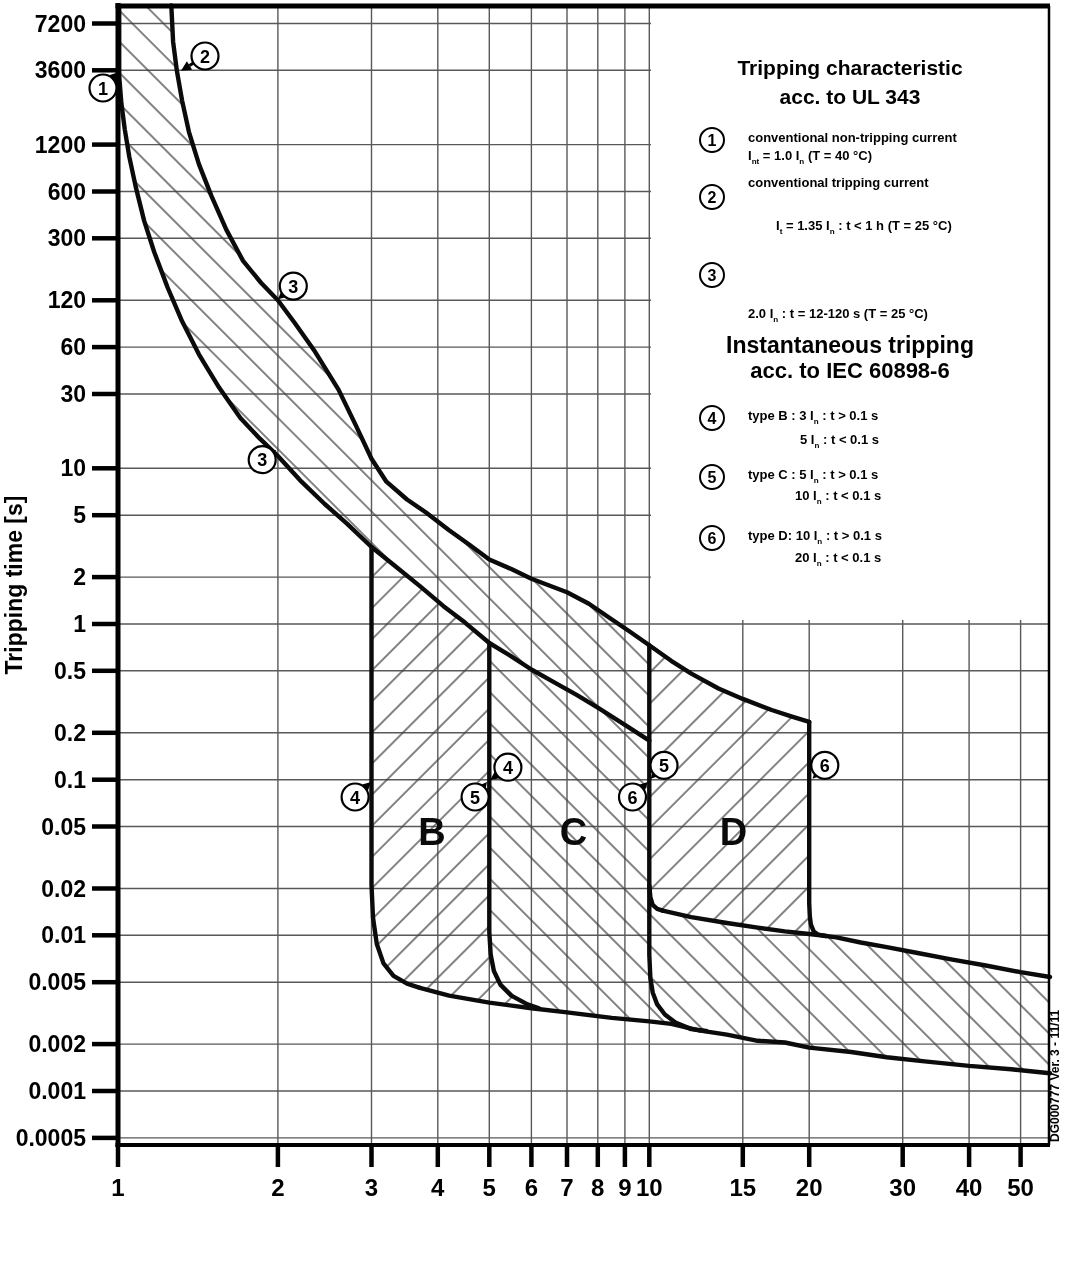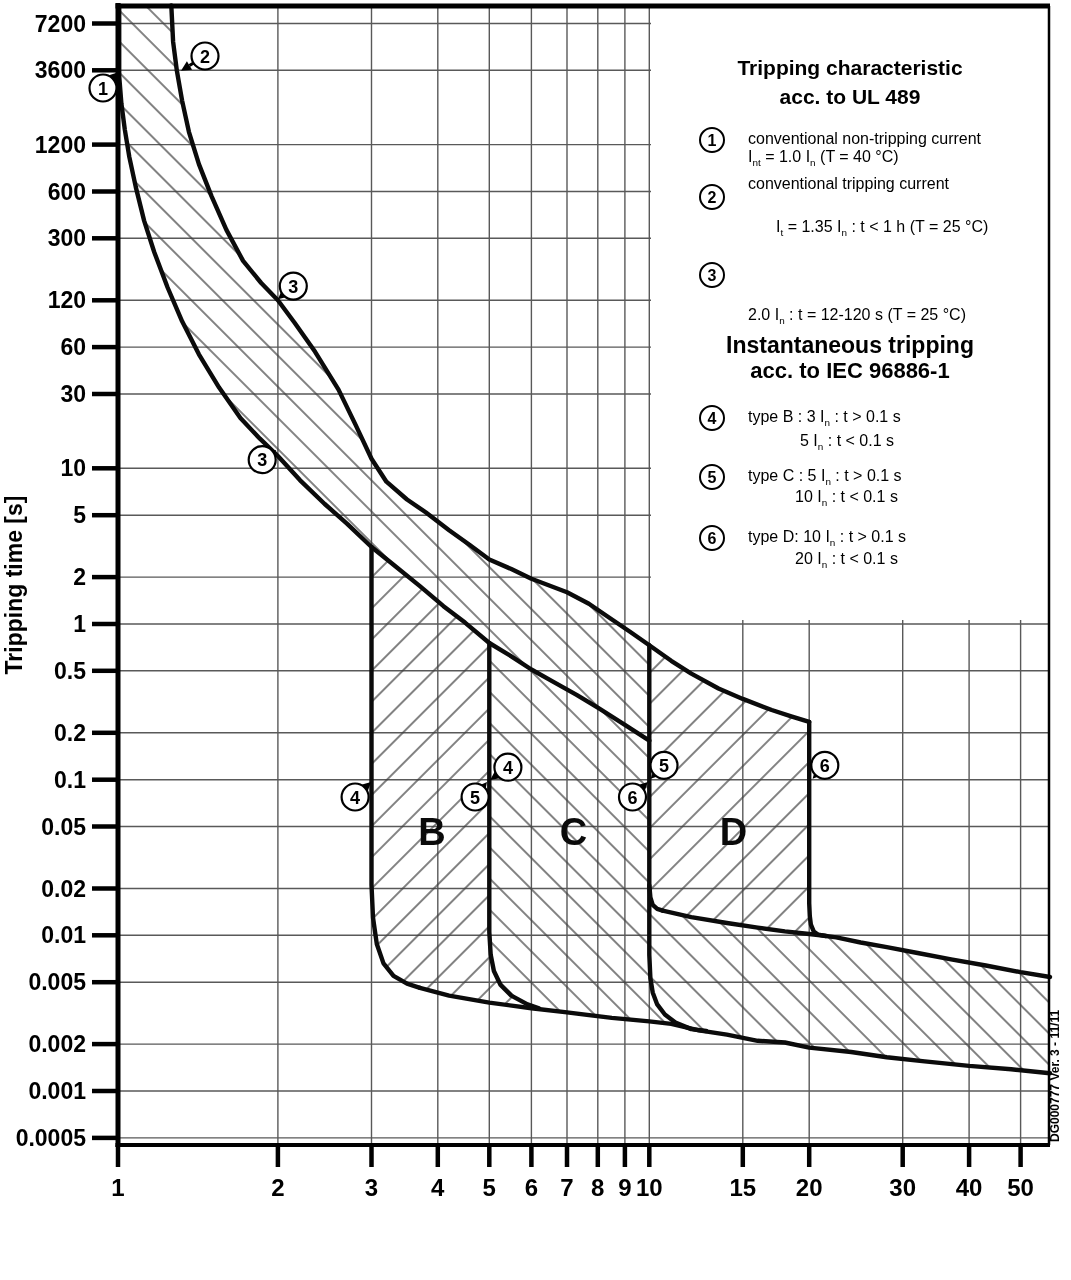--- a/index.html
+++ b/index.html
@@ -1,21 +1,21 @@
 <!DOCTYPE html>
 <html><head>
 <meta charset="utf-8">
 <style>
   html,body{margin:0;padding:0;background:#fff;}
   #page{position:relative;width:1071px;height:1280px;background:#1d4ed8;overflow:hidden;
         font-family:"Liberation Sans",sans-serif;color:#000;}
   #chart-layer{position:absolute;left:0;top:0;}
   .abs{position:absolute;}
   .lg-title{font-weight:bold;font-size:21px;width:390px;text-align:center;white-space:nowrap;}
-  .lg-line{font-weight:normal;font-size:16px;white-space:nowrap;}
+  .lg-line{font-weight:bold;font-size:13px;white-space:nowrap;}
   .lg-circle{width:26px;height:26px;border:2px solid #000;border-radius:50%;
              font-weight:bold;font-size:16px;line-height:24px;text-align:center;background:#fff;box-sizing:border-box;}
   sub{font-size:0.62em;}
   #y-axis-title{left:-136px;top:571px;width:300px;height:28px;line-height:28px;text-align:center;
                 font-weight:bold;font-size:23px;transform:rotate(-90deg);}
   #x-axis-title{left:492px;top:1234px;width:200px;text-align:center;font-weight:bold;font-size:26px;}
   #doc-number{left:1048px;top:1142px;width:220px;transform:rotate(-90deg);transform-origin:0 0;
               font-weight:bold;font-size:12px;white-space:nowrap;}
 </style>
 </head>
@@ -239,35 +239,35 @@
             <circle cx="824.8" cy="765.3" r="13.5" fill="#fff" stroke="#000" stroke-width="2.2"></circle>
             <text x="824.8" y="771.8" text-anchor="middle" font-family="Liberation Sans,sans-serif" font-size="18" font-weight="bold" fill="#000">6</text>
           </g>
         </g>
       </svg></div>
 
   <div id="y-axis-title" class="abs">Tripping time [s]</div>
 
   <div>
     <div class="abs lg-title" style="left:655px;top:56px;">Tripping characteristic</div>
-    <div class="abs lg-title" style="left:655px;top:85px;">acc. to UL 489</div>
+    <div class="abs lg-title" style="left:655px;top:85px;">acc. to UL 343</div>
 
     <div class="abs lg-circle" style="left:699px;top:127px;">1</div>
     <div class="abs lg-line" style="left:748px;top:130px;">conventional non-tripping current</div>
     <div class="abs lg-line" style="left:748px;top:148px;text-align:right;">I<sub>nt</sub>  = 1.0 I<sub>n</sub>   (T = 40 °C)</div>
 
     <div class="abs lg-circle" style="left:699px;top:184px;">2</div>
     <div class="abs lg-line" style="left:748px;top:175px;">conventional tripping current</div>
     <div class="abs lg-line" style="left:748px;top:218px;margin-left:28px;">I<sub>t</sub>  = 1.35 I<sub>n</sub> :  t  &lt; 1 h (T = 25 °C)</div>
 
     <div class="abs lg-circle" style="left:699px;top:262px;">3</div>
     <div class="abs lg-line" style="left:748px;top:266px;margin-top:40px;">2.0 I<sub>n</sub> :  t = 12-120 s (T = 25 °C)</div>
 
     <div class="abs lg-title" style="left:655px;top:332px;font-size:23px;">Instantaneous tripping</div>
-    <div class="abs lg-title" style="left:655px;top:358px;font-size:22px;">acc. to IEC 96886-1</div>
+    <div class="abs lg-title" style="left:655px;top:358px;font-size:22px;">acc. to IEC 60898-6</div>
 
     <div class="abs lg-circle" style="left:699px;top:405px;">4</div>
     <div class="abs lg-line" style="left:748px;top:408px;">type B :   3 I<sub>n</sub>  : t &gt; 0.1 s</div>
     <div class="abs lg-line" style="left:800px;top:432px;">5 I<sub>n</sub>  : t &lt; 0.1 s</div>
 
     <div class="abs lg-circle" style="left:699px;top:464px;">5</div>
     <div class="abs lg-line" style="left:748px;top:467px;">type C :   5 I<sub>n</sub>  : t &gt; 0.1 s</div>
     <div class="abs lg-line" style="left:795px;top:488px;">10 I<sub>n</sub>  : t &lt; 0.1 s</div>
 
     <div class="abs lg-circle" style="left:699px;top:525px;">6</div>

